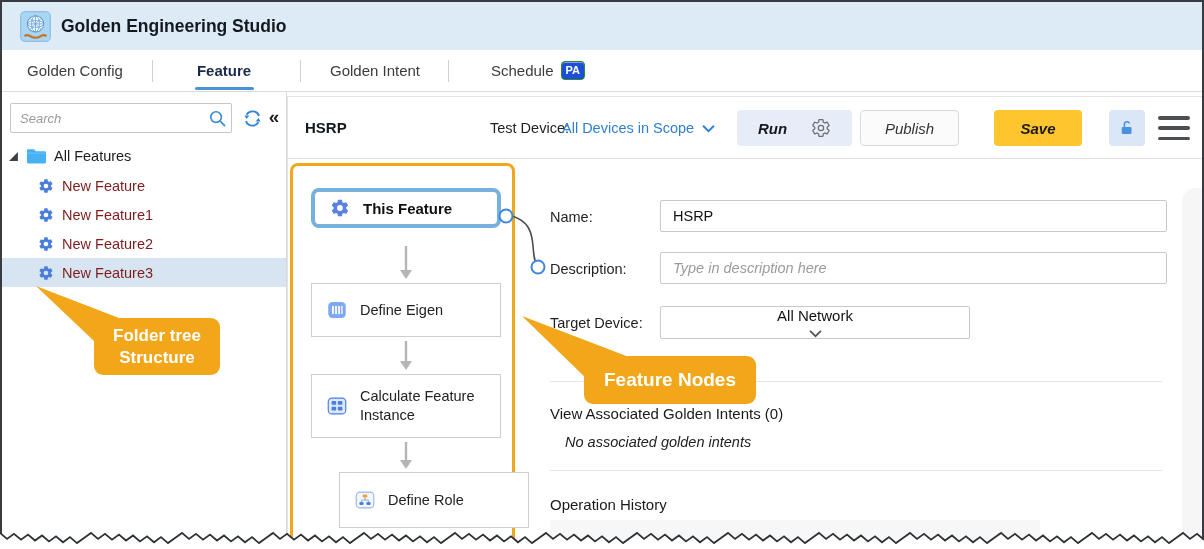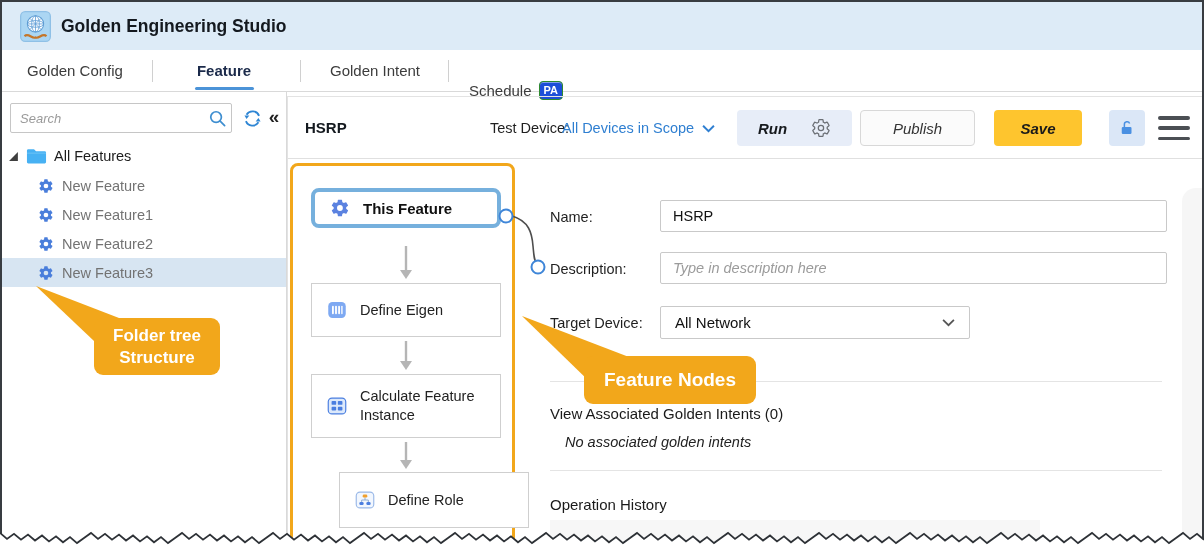--- a/index.html
+++ b/index.html
@@ -38,42 +38,42 @@
   .search-box input { border:0; outline:none; flex:1; height:100%; padding:0 4px 0 9px; font-size:13px;
                       font-family:inherit; color:#333; background:transparent; }
   .search-box input::placeholder { font-style:italic; color:#9a9a9a; }
   .icon-btn { display:flex; align-items:center; justify-content:center; cursor:pointer; }
   .refresh-btn { left:240px; top:106px; width:24px; height:24px; }
   .collapse-btn { left:264px; top:104px; width:20px; height:26px; font-size:19px; color:#222; font-weight:700; }
 
   .tree-root { left:8px; top:142px; width:270px; height:28px; display:flex; align-items:center; gap:7px;
                font-size:14.5px; color:#1c1c1c; cursor:pointer; }
   .tree-item { position:absolute; left:2px; width:284px; height:29px; display:flex; align-items:center;
-               padding-left:36px; gap:8px; font-size:14.5px; color:#737373; cursor:pointer; }
+               padding-left:36px; gap:8px; font-size:14.5px; color:#7f1d1d; cursor:pointer; }
   .tree-item.selected { background:#d7e5f2; }
 
   
   .callout { position:absolute; background:#f2a71b; color:#fff; font-weight:700; text-align:center;
              border-radius:9px; display:flex; flex-direction:column; align-items:center; justify-content:center; }
   .callout-folder { left:94px; top:318px; width:126px; height:57px; font-size:17px; line-height:22px; }
   .callout-nodes { left:584px; top:356px; width:172px; height:48px; font-size:19px; }
 
   
   .main-border-top { left:287px; top:96px; width:915px; height:1px; background:#e3e3e3; }
   .main-border-left { left:287px; top:96px; width:1px; height:453px; background:#e3e3e3; }
   .toolbar-sep { left:288px; top:158px; width:914px; height:1px; background:#e0e0e0; }
 
   .feature-title { left:305px; top:119px; font-size:15px; font-weight:700; color:#14191f; }
   .testdev-label { left:490px; top:120px; font-size:14.5px; color:#1f1f1f; }
   .testdev-value { left:562px; top:120px; font-size:14.5px; color:#2f7fd1; display:flex; align-items:center; gap:8px; cursor:pointer; }
 
   .btn { position:absolute; top:110px; height:36px; border-radius:4px; display:flex; align-items:center;
          justify-content:center; font-size:15px; cursor:pointer;font-style:italic; }
   .btn-run { left:737px; width:115px; background:#e7edf8; color:#16191d; font-weight:700; gap:24px; }
-  .btn-publish { left:860px; width:115px; background:#fbfbfb; border:1px solid #d8d8d8; color:#333; }
+  .btn-publish { left:860px; width:99px; background:#fbfbfb; border:1px solid #d8d8d8; color:#333; }
   .btn-save { left:994px; width:88px; background:#fec52e; color:#1a1a1a; font-weight:700; }
   .btn-lock { left:1109px; width:36px; background:#dbe7f7; }
   .hamburger { left:1158px; top:116px; width:32px; height:24px; display:flex; flex-direction:column;
                justify-content:space-between; cursor:pointer; }
   .hamburger div { height:3.5px; background:#4b4f54; border-radius:2px; }
 
   
   .nodes-outline { left:290px; top:163px; width:225px; height:386px; border:3px solid #f2a71b; border-radius:8px; }
   .node { position:absolute; left:311px; width:190px; background:#fff; border:1px solid #cfcfcf; border-radius:0;
           display:flex; align-items:center; gap:13px; padding:0 0 0 15px; cursor:pointer; }
@@ -86,21 +86,21 @@
   .node-icon { flex:0 0 auto; display:flex; }
   .flow-arrow { position:absolute; left:398px; width:16px; }
 
   
   .form-label { position:absolute; font-size:14.5px; color:#1f1f1f; }
   .text-input { position:absolute; left:660px; width:507px; height:32px; border:1px solid #c9c9c9; border-radius:2px;
                 padding:0 12px; font-size:14.5px; font-family:inherit; color:#111; outline:none; }
   .text-input::placeholder { font-style:italic; color:#9b9b9b; }
   .select { left:660px; top:306px; width:310px; height:33px; border:1px solid #c9c9c9; border-radius:2px;
             background:#fff; display:flex; align-items:center; justify-content:space-between;
-            padding:0 14px; font-size:15px; color:#111; cursor:pointer; }
+            padding:0 14px; font-size:15px; color:#111; cursor:pointer;flex-direction:column; }
   .hr { position:absolute; left:550px; width:612px; height:1px; background:#e4e4e4; }
   .section-heading { position:absolute; left:550px; font-size:15px; color:#1a1a1a; }
   .empty-note { position:absolute; left:565px; font-size:14.5px; font-style:italic; color:#222; }
   .history-box { left:550px; top:520px; width:490px; height:29px; background:#f7f7f7; }
   .right-strip { left:1182px; top:188px; width:20px; height:361px; background:#f6f6f6; border-top-left-radius:14px; }
 
   svg { display:block; }
   .overlay { pointer-events:none; }
 </style>
 </head>
@@ -123,21 +123,21 @@
   <div class="abs tabbar">
     <div class="tab" style="left:73px;">
       <span>Golden Config</span>
     </div>
     <div class="tab active" style="left:222px;">
       <span>Feature</span>
     </div>
     <div class="tab" style="left:373px;">
       <span>Golden Intent</span>
     </div>
-    <div class="tab" style="left:514px;margin-top:20px;">
+    <div class="tab" style="left:536px;">
       <span>Schedule</span>
       <span class="pa-badge">PA</span>
     </div>
     <div class="tab-underline" style="left:193px; width:59px;"></div>
     <div class="tab-sep" style="left:150px;"></div>
     <div class="tab-sep" style="left:298px;"></div>
     <div class="tab-sep" style="left:446px;"></div>
   </div>
 
   <div class="abs sidebar-border"></div>

